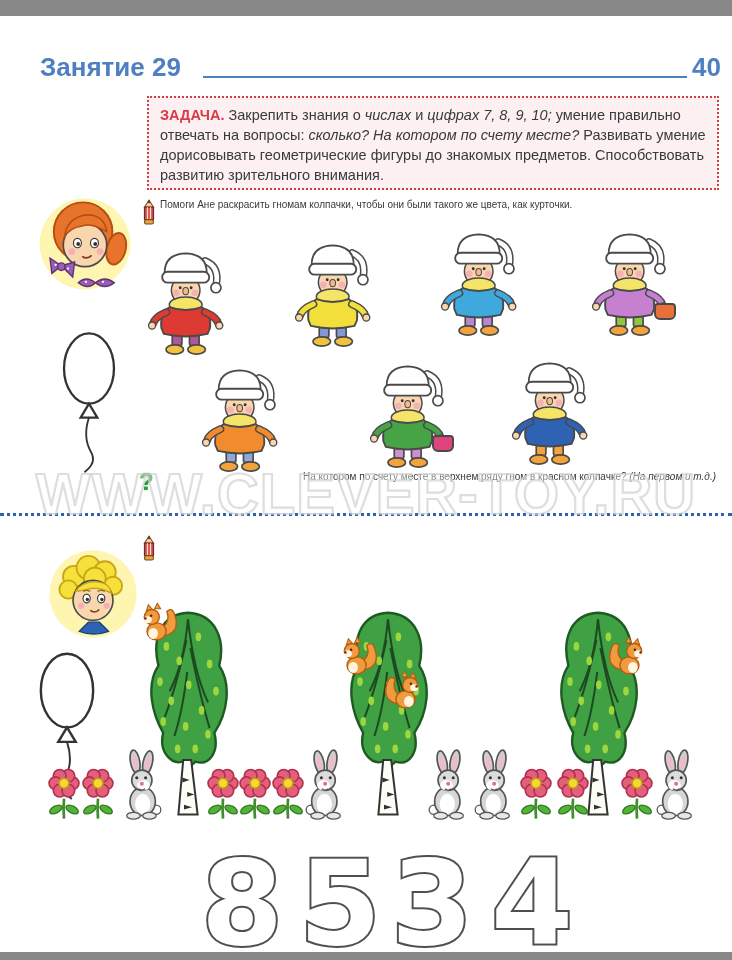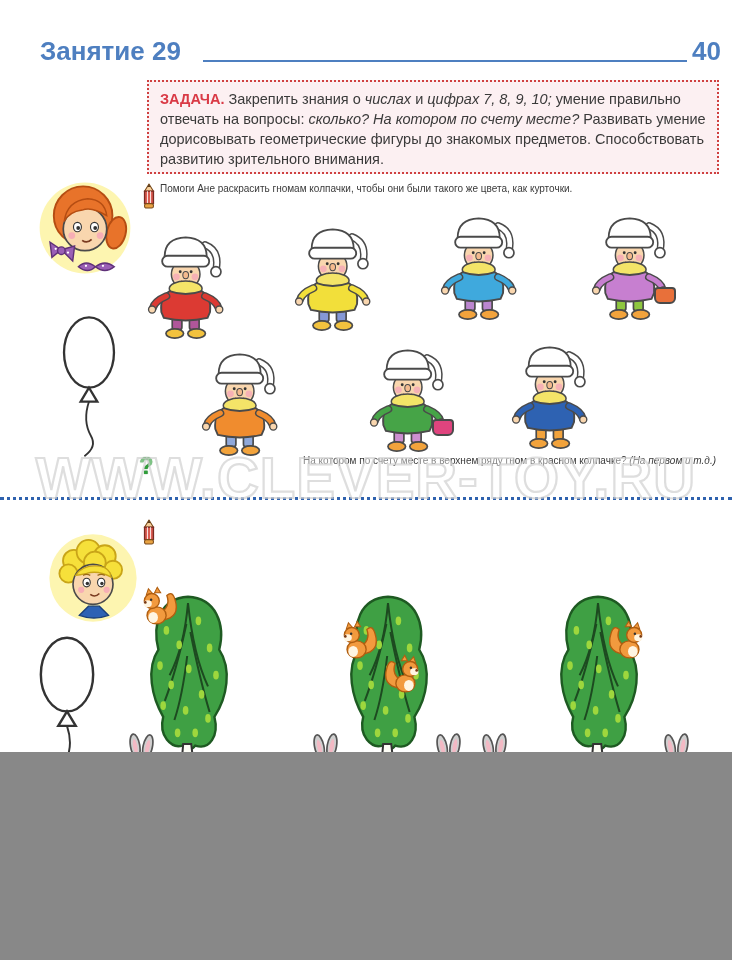--- a/index.html
+++ b/index.html
@@ -1,16 +1,16 @@
 <!DOCTYPE html>
 <html><head>
 <meta charset="utf-8">
 <style>
   html,body{margin:0;padding:0;background:#888;}
-  #page{position:relative;width:732px;height:752px;background:#ffffff;margin:0 auto;
+  #page{position:relative;width:732px;height:936px;background:#ffffff;margin:16px auto;
         font-family:"Liberation Sans",sans-serif;color:#3a3a3a;overflow:hidden;}
   
   .lesson-title{position:absolute;left:40px;top:36px;font-size:26px;font-weight:bold;color:#4e7fc0;}
   .header-rule{position:absolute;left:203px;top:60px;width:484px;border-top:2.5px solid #4e7fc0;}
   .page-number{position:absolute;left:692px;top:36px;font-size:26px;font-weight:bold;color:#4e7fc0;}
   
   .task-box{position:absolute;left:147px;top:80px;width:546px;height:76px;background:#fcf0f2;
             border:2.5px dotted #cf4040;padding:7px 11px;font-size:14.5px;line-height:1.38;}
   
   .avatar{position:absolute;}

